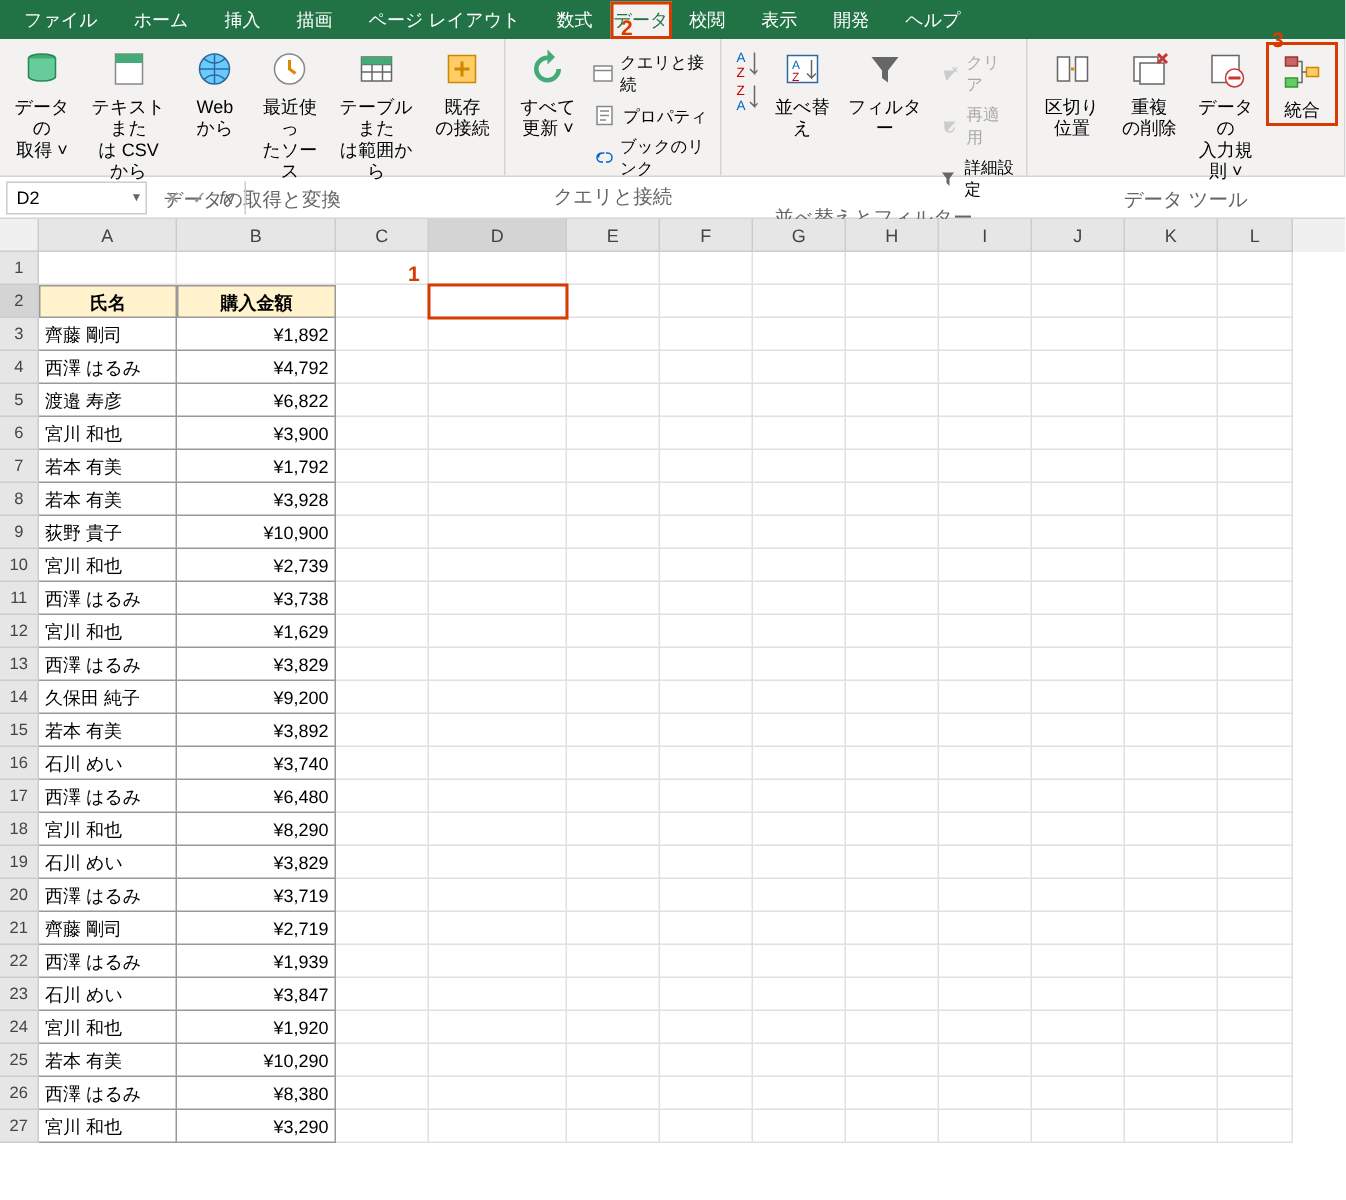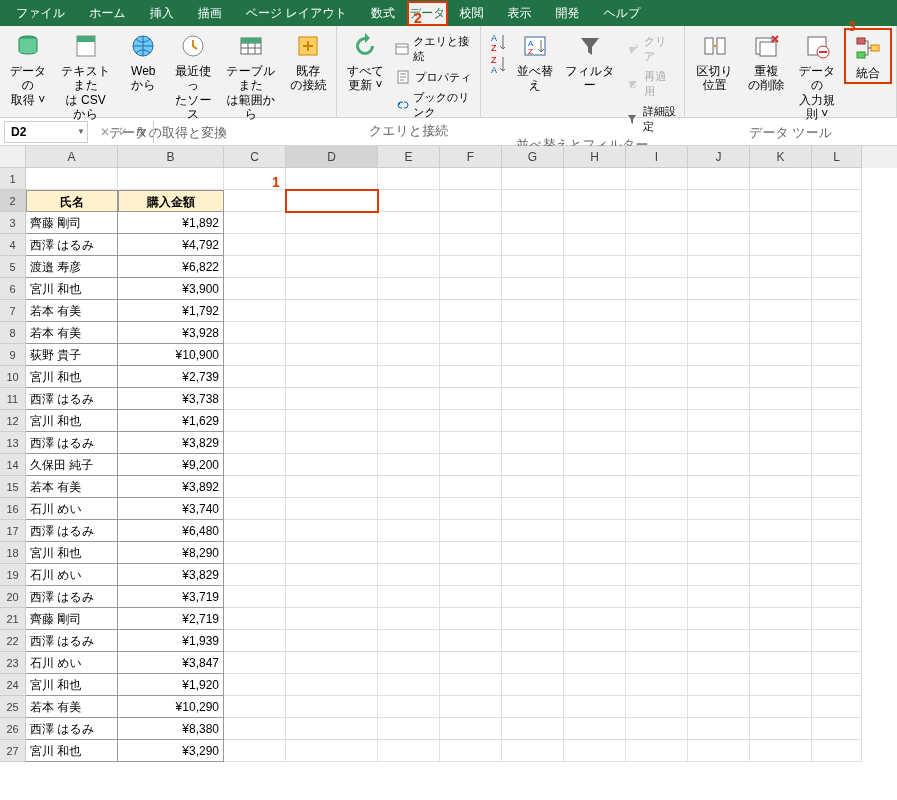--- a/index.html
+++ b/index.html
@@ -18,21 +18,21 @@
 .ribbon-btn-label { font-size: 12px; text-align: center; line-height: 1.2; margin-top: 2px; white-space: pre-line; }
 .ribbon-small-list { display: flex; flex-direction: column; gap: 1px; padding-top: 4px; }
 .ribbon-small-btn { display: flex; align-items: center; gap: 4px; padding: 2px 4px; font-size: 11px; cursor: pointer; }
 .ribbon-small-btn.disabled { color: #aaa; }
 .ribbon-small-icon { width: 16px; height: 16px; display: inline-flex; align-items: center; justify-content: center; }
 .highlight-box { border: 2px solid #d83b01; }
 
 .annotation { color: #d83b01; font-weight: bold; font-size: 14px; position: absolute; z-index: 100; }
 
 .namebox-row { height: 28px; border-bottom: 1px solid #d4d4d4; display: flex; align-items: center; background: #fff; }
-.namebox { width: 84px; height: 22px; border: 1px solid #ccc; margin: 0 4px; padding: 0 6px; display: flex; align-items: center; font-size: 12px; position: relative; font-weight: bold; }
+.namebox { width: 94px; height: 22px; border: 1px solid #ccc; margin: 0 4px; padding: 0 6px; display: flex; align-items: center; font-size: 12px; position: relative; }
 .namebox-dd { position: absolute; right: 2px; color: #666; font-size: 8px; }
 .fx-controls { display: flex; align-items: center; gap: 8px; padding: 0 8px; color: #999; }
 .fx-label { font-style: italic; color: #666; }
 .formula-bar { flex: 1; height: 22px; border-left: 1px solid #ccc; padding: 0 6px; }
 
 .sheet { position: relative; overflow: hidden; }
 .col-headers { display: flex; height: 22px; background: #f0f0f0; position: sticky; top: 0; }
 .corner { width: 26px; border-right: 1px solid #ccc; border-bottom: 1px solid #ccc; background: #f0f0f0; }
 .col-head { border-right: 1px solid #ccc; border-bottom: 1px solid #ccc; text-align: center; line-height: 22px; font-size: 12px; color: #444; background: #e6e6e6; }
 .col-head.sel { background: #d4d4d4; }

